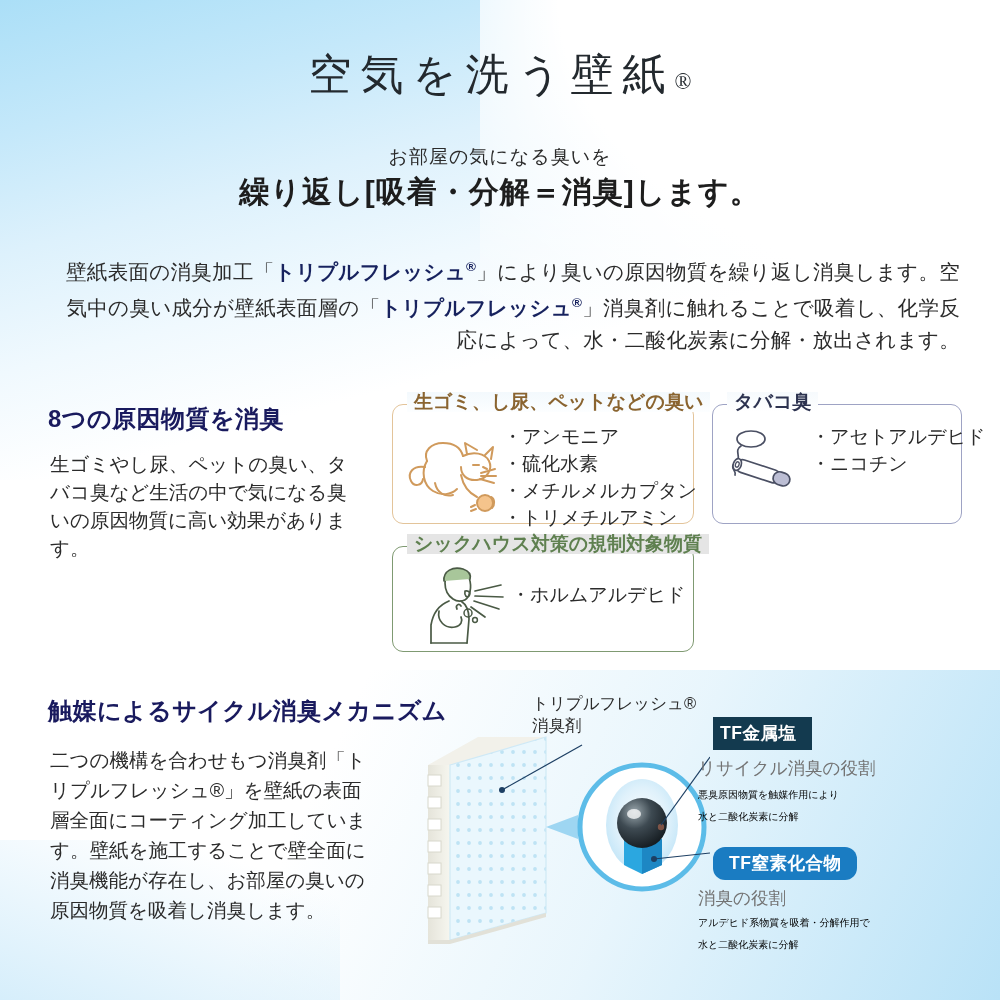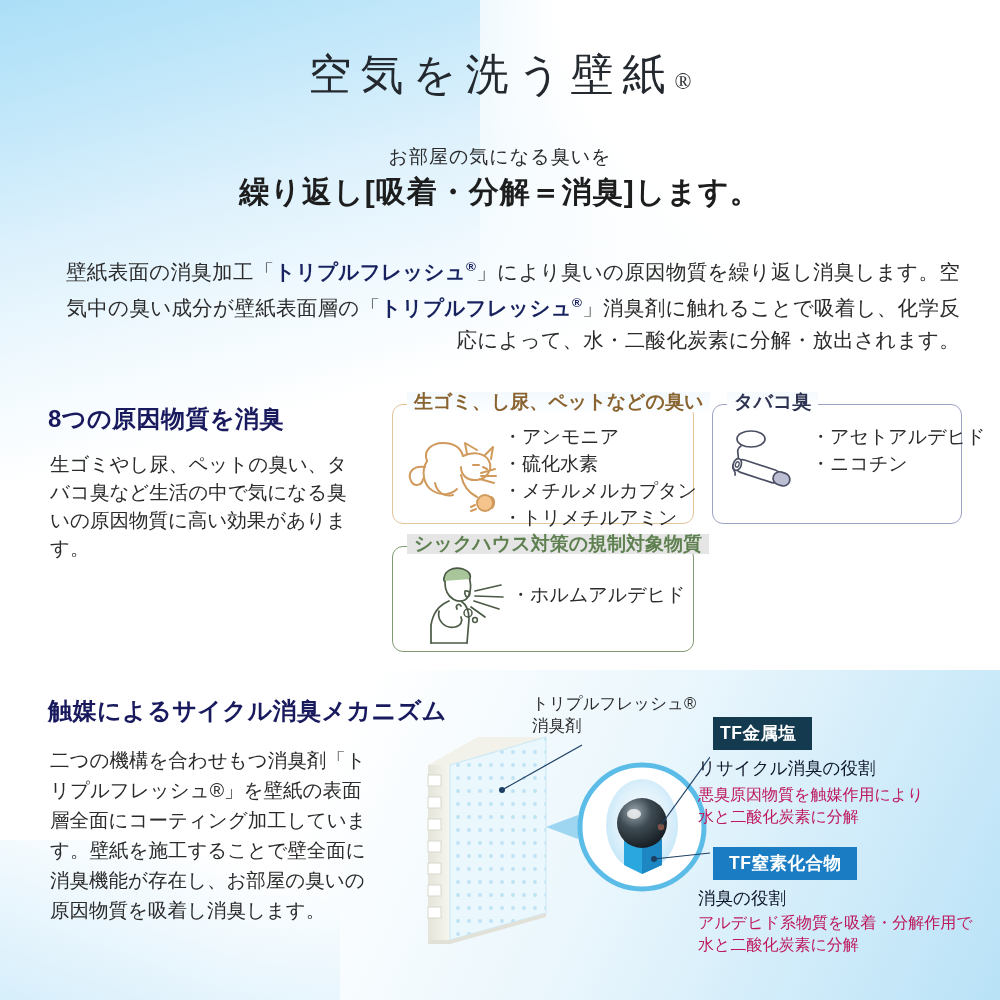--- a/index.html
+++ b/index.html
@@ -100,26 +100,26 @@
   
   #diagram{position:absolute;left:410px;top:690px;width:590px;height:290px;}
   #tf-caption{
     position:absolute;left:122px;top:2px;font-size:16.5px;line-height:22px;color:#2b2b2b;white-space:nowrap;
   }
   .tf-badge{
     position:absolute;color:#ffffff;font-size:17.5px;font-weight:bold;
     padding:4px 16px 5px 16px;white-space:nowrap;letter-spacing:.5px;
   }
   #badge-metal{left:303px;top:27px;background:#133a4f;padding-left:7px;}
-  #badge-nitro{left:303px;top:157px;background:#1a7cc2;}
+  #badge-nitro{left:303px;top:157px;background:#1a7cc2;border-radius:12px;}
   .tf-role{
-    position:absolute;font-size:17.5px;color:#0f172a;white-space:nowrap;line-height:24px;
+    position:absolute;font-size:17.5px;color:#737373;white-space:nowrap;line-height:24px;
   }
   .tf-desc{
-    position:absolute;font-size:16px;color:#be185d;white-space:nowrap;line-height:22px;
+    position:absolute;font-size:10px;color:#000000;white-space:nowrap;line-height:22px;
   }
   #role-metal{left:288px;top:66px;}
   #desc-metal{left:288px;top:94px;}
   #role-nitro{left:288px;top:196px;}
   #desc-nitro{left:288px;top:222px;}
 </style>
 </head>
 <body>
 
 <div id="bg-top"></div>

